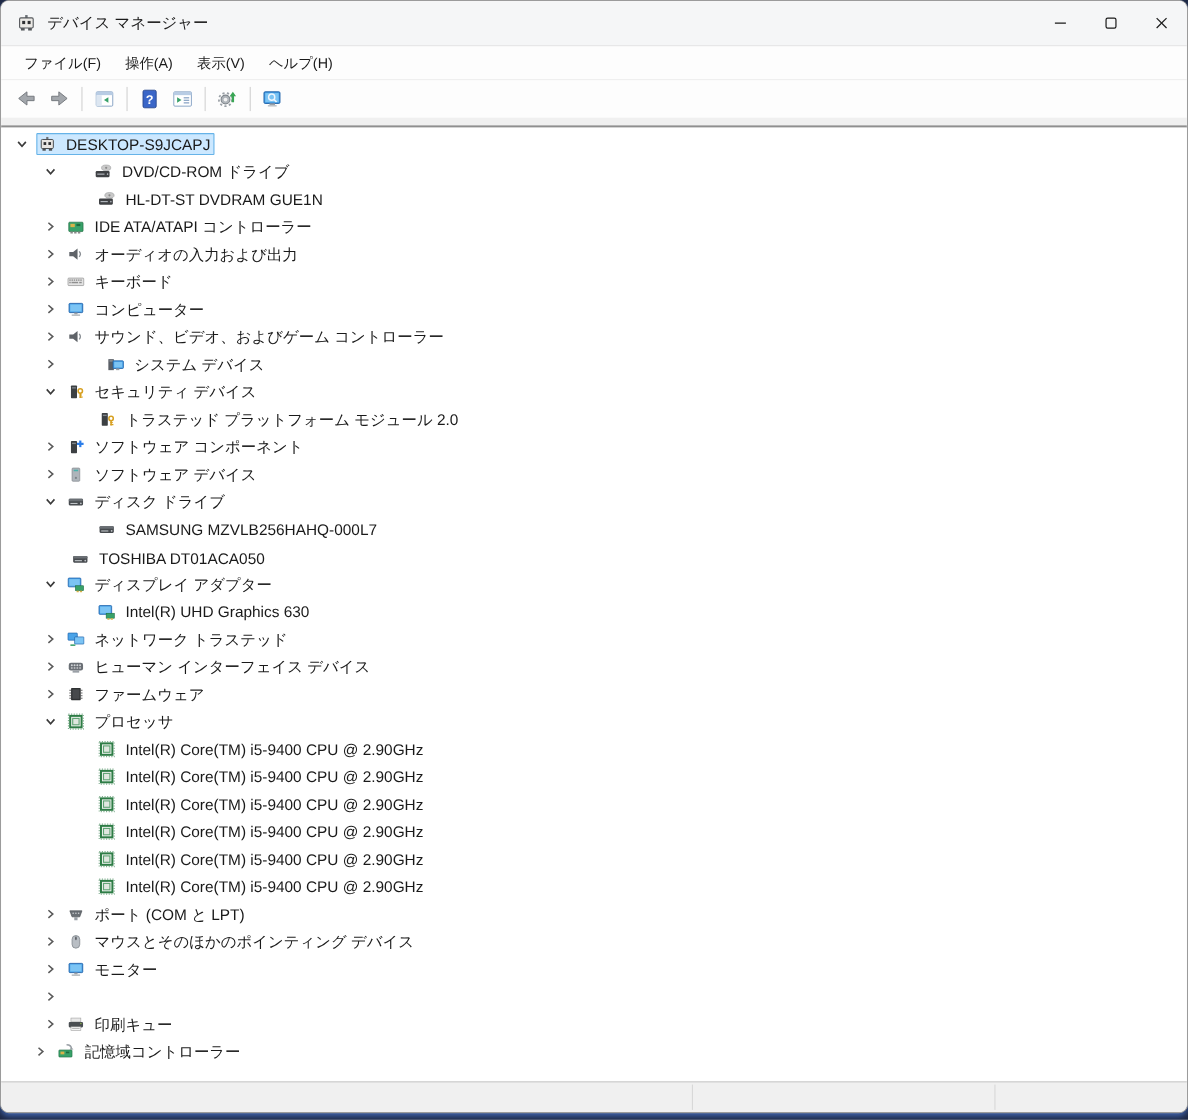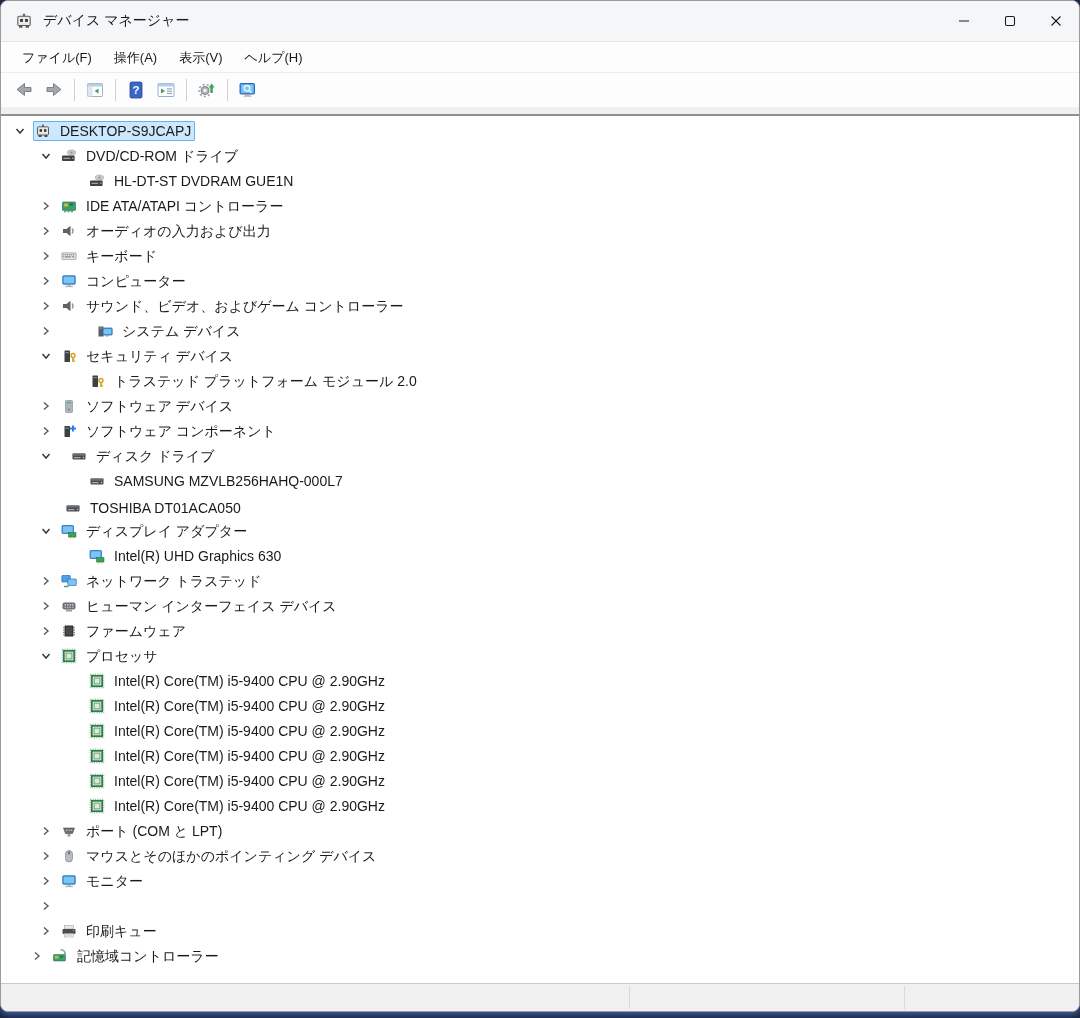--- a/index.html
+++ b/index.html
@@ -201,21 +201,21 @@
                 <rect x="2.5" y="3.8" width="11" height="8.2" rx="1" fill="#e8e6e3" stroke="#4a4d50" stroke-width="0.9"></rect>
                 <rect x="4.6" y="6.2" width="2.4" height="2.6" fill="#2f3133"></rect>
                 <rect x="9" y="6.2" width="2.4" height="2.6" fill="#2f3133"></rect>
                 <rect x="3.6" y="12" width="3" height="2" fill="#4a4d50"></rect>
                 <rect x="9.4" y="12" width="3" height="2" fill="#4a4d50"></rect>
               </svg>
             </span>
             <span class="row-label">DESKTOP-S9JCAPJ</span>
           </span>
         </div>
-        <div class="tree-row" style="padding-left: 32px;">
+        <div class="tree-row" style="padding-left: 32px; gap: 25px;">
           <span class="chev">
             <svg width="12" height="12" viewBox="0 0 12 12">
               <polyline points="2.5,4 6,8 9.5,4" fill="none" stroke="#3b3b3b" stroke-width="1.5"></polyline>
             </svg>
           </span>
           <span class="row-hl">
             <span class="node-icon">
               <svg width="16" height="16" viewBox="0 0 16 16">
                 <ellipse cx="10.5" cy="4.6" rx="4.2" ry="2.6" fill="#c9c9c9" stroke="#97989a" stroke-width="0.5"></ellipse>
                 <circle cx="10.5" cy="4.6" r="1" fill="#8a8a8a"></circle>
@@ -395,47 +395,47 @@
         </div>
         <div class="tree-row" style="padding-left: 32px;">
           <span class="chev">
             <svg width="12" height="12" viewBox="0 0 12 12">
               <polyline points="4,2.5 8,6 4,9.5" fill="none" stroke="#5a5a5a" stroke-width="1.4"></polyline>
             </svg>
           </span>
           <span class="row-hl">
             <span class="node-icon">
               <svg width="16" height="16" viewBox="0 0 16 16">
-                <rect x="4.5" y="2.5" width="7" height="12" rx="0.8" fill="#aeb4ba" stroke="#7d848a" stroke-width="0.6"></rect>
-                <rect x="6" y="4" width="4" height="1.4" fill="#49b0ab"></rect>
-                <circle cx="8" cy="11.5" r="1" fill="#7d848a"></circle>
-              </svg>
-            </span>
-            <span class="row-label">ソフトウェア デバイス</span>
-          </span>
-        </div>
-        <div class="tree-row" style="padding-left: 32px;">
-          <span class="chev">
-            <svg width="12" height="12" viewBox="0 0 12 12">
-              <polyline points="4,2.5 8,6 4,9.5" fill="none" stroke="#5a5a5a" stroke-width="1.4"></polyline>
-            </svg>
-          </span>
-          <span class="row-hl">
-            <span class="node-icon">
-              <svg width="16" height="16" viewBox="0 0 16 16">
                 <rect x="3.5" y="3" width="5.5" height="11" rx="0.6" fill="#3c4043"></rect>
                 <rect x="4.5" y="4.5" width="3.5" height="1.2" fill="#80868b"></rect>
                 <rect x="11" y="2.5" width="2" height="6" fill="#2b7de9"></rect>
                 <rect x="9" y="4.5" width="6" height="2" fill="#2b7de9"></rect>
               </svg>
             </span>
             <span class="row-label">ソフトウェア コンポーネント</span>
           </span>
         </div>
-        <div class="tree-row" style="padding-left: 32px; gap: 10px;">
+        <div class="tree-row" style="padding-left: 32px;">
+          <span class="chev">
+            <svg width="12" height="12" viewBox="0 0 12 12">
+              <polyline points="4,2.5 8,6 4,9.5" fill="none" stroke="#5a5a5a" stroke-width="1.4"></polyline>
+            </svg>
+          </span>
+          <span class="row-hl">
+            <span class="node-icon">
+              <svg width="16" height="16" viewBox="0 0 16 16">
+                <rect x="4.5" y="2.5" width="7" height="12" rx="0.8" fill="#aeb4ba" stroke="#7d848a" stroke-width="0.6"></rect>
+                <rect x="6" y="4" width="4" height="1.4" fill="#49b0ab"></rect>
+                <circle cx="8" cy="11.5" r="1" fill="#7d848a"></circle>
+              </svg>
+            </span>
+            <span class="row-label">ソフトウェア デバイス</span>
+          </span>
+        </div>
+        <div class="tree-row" style="padding-left: 32px;">
           <span class="chev">
             <svg width="12" height="12" viewBox="0 0 12 12">
               <polyline points="2.5,4 6,8 9.5,4" fill="none" stroke="#3b3b3b" stroke-width="1.5"></polyline>
             </svg>
           </span>
           <span class="row-hl">
             <span class="node-icon">
               <svg width="16" height="16" viewBox="0 0 16 16">
                 <rect x="1.5" y="5.5" width="13" height="6" rx="1" fill="#474b4f"></rect>
                 <rect x="1.5" y="5.5" width="13" height="2.2" rx="1" fill="#6a6f74"></rect>

